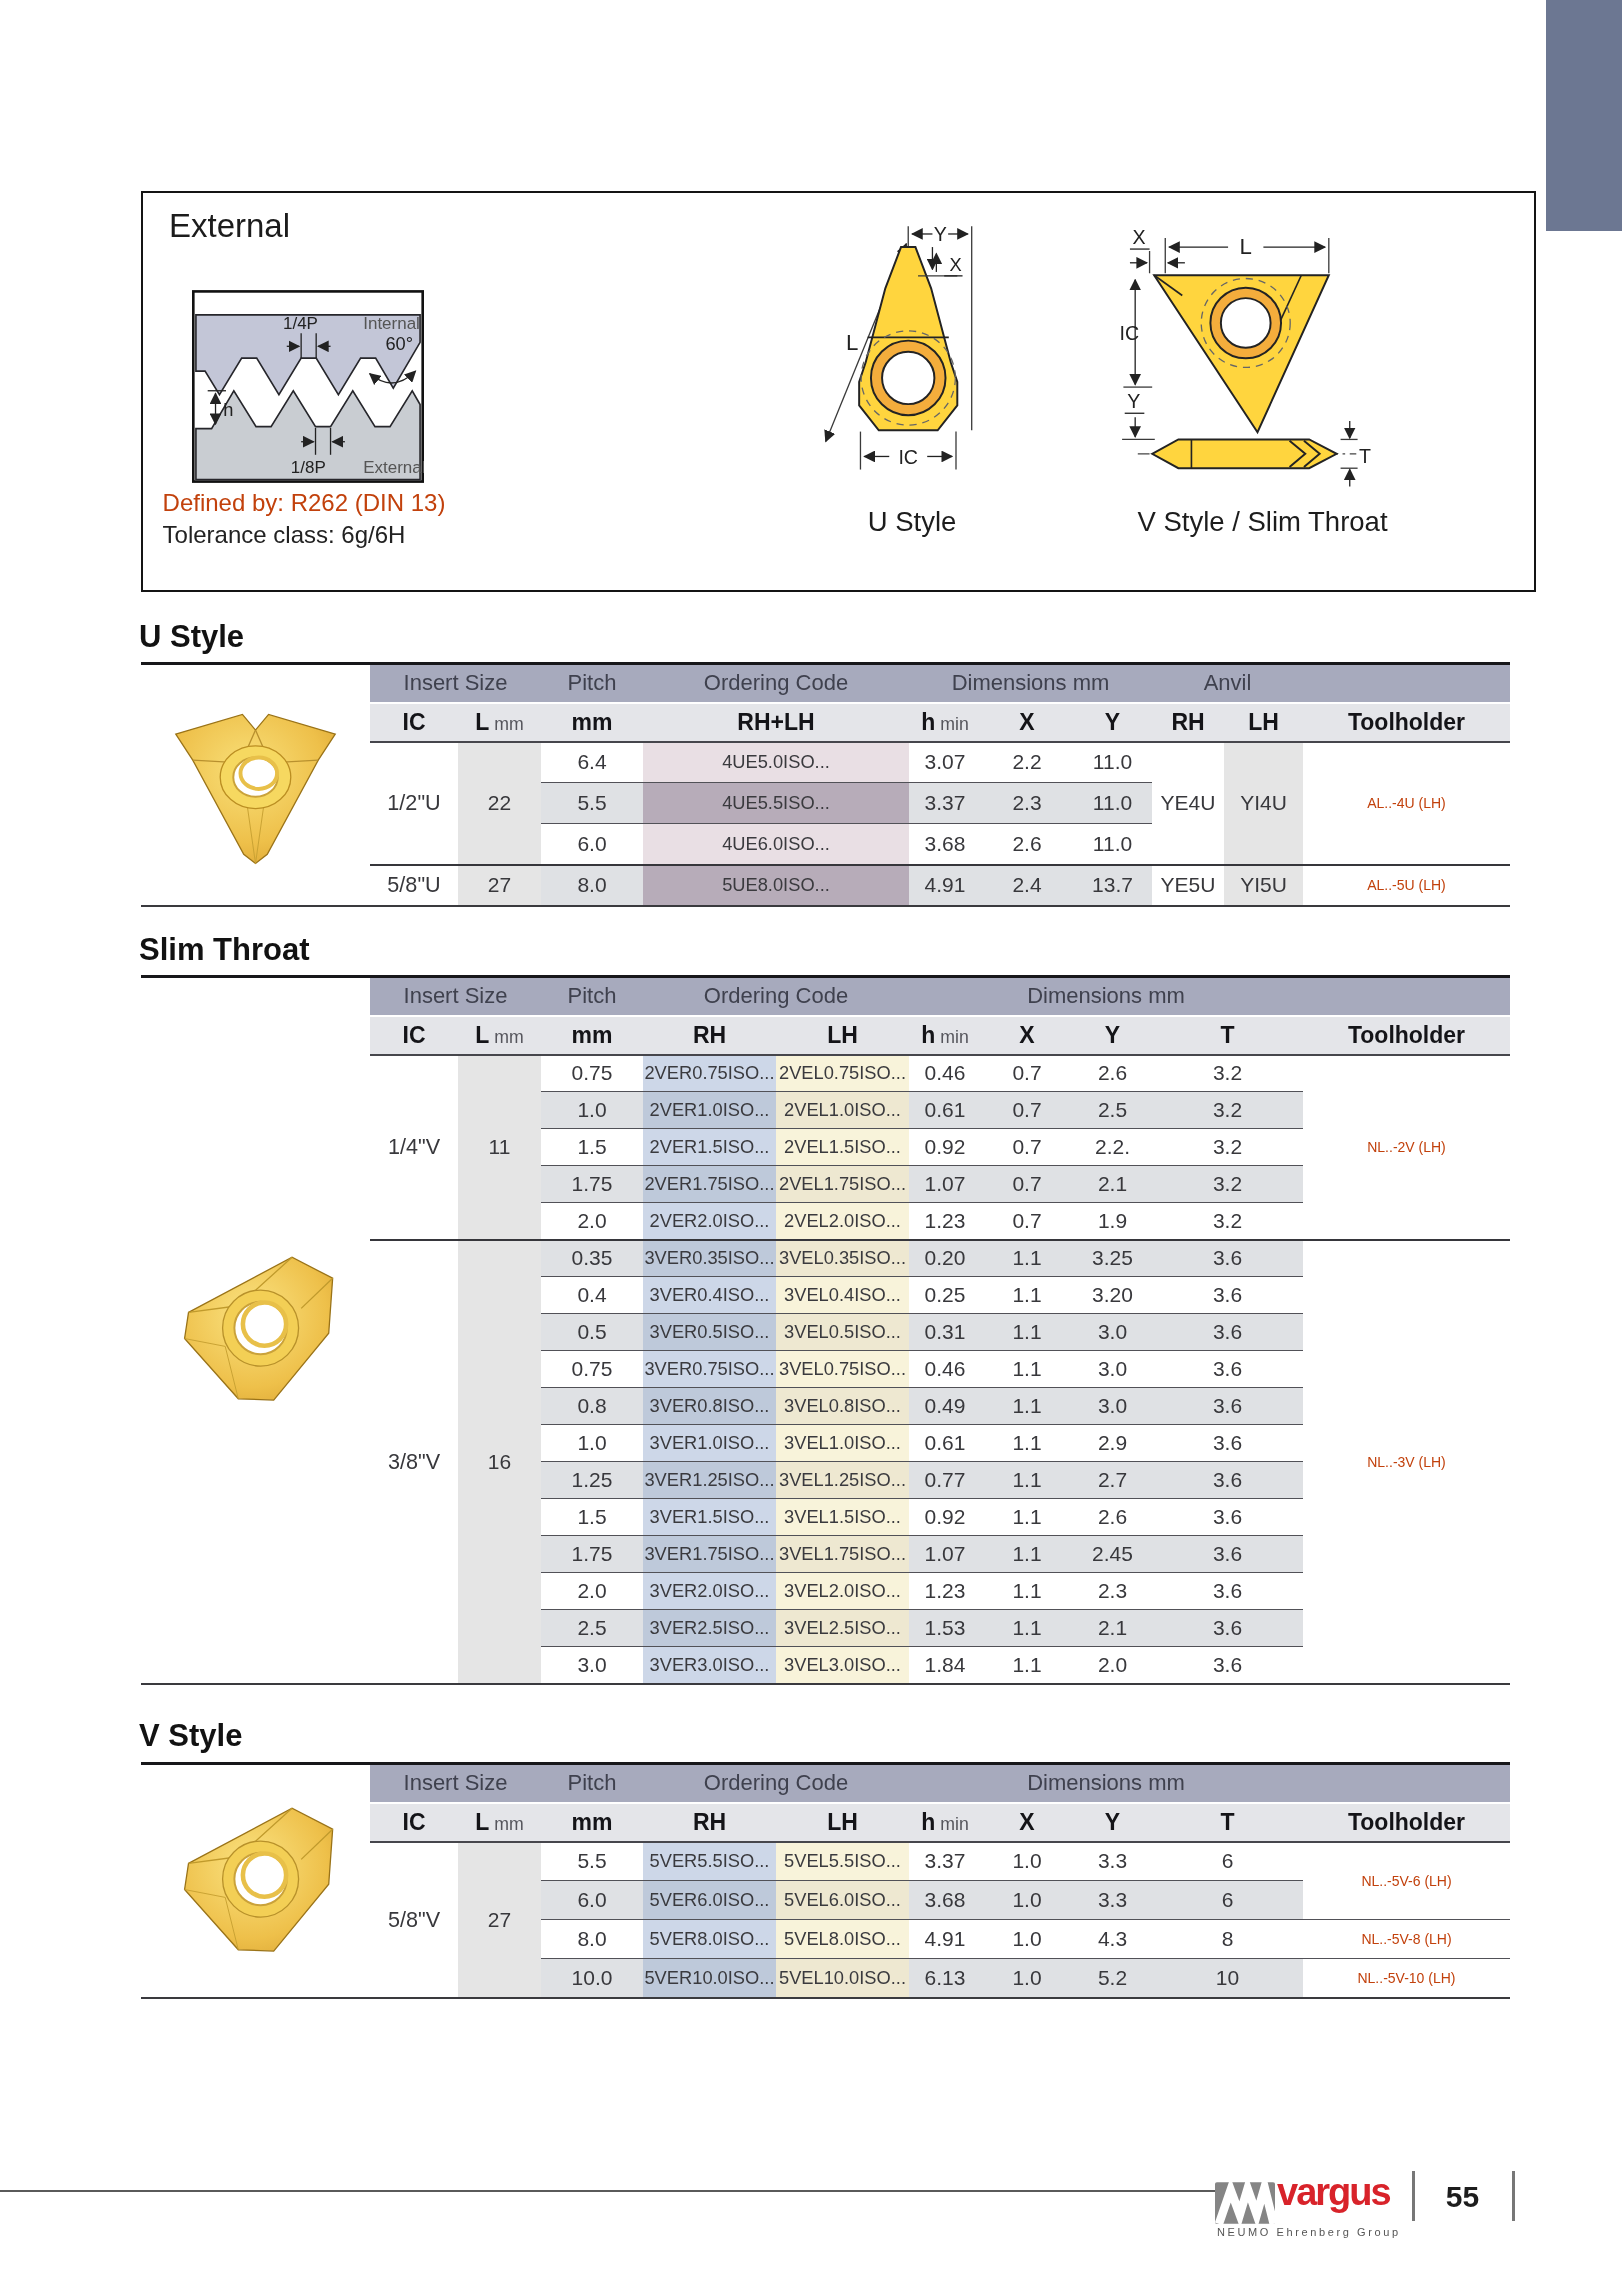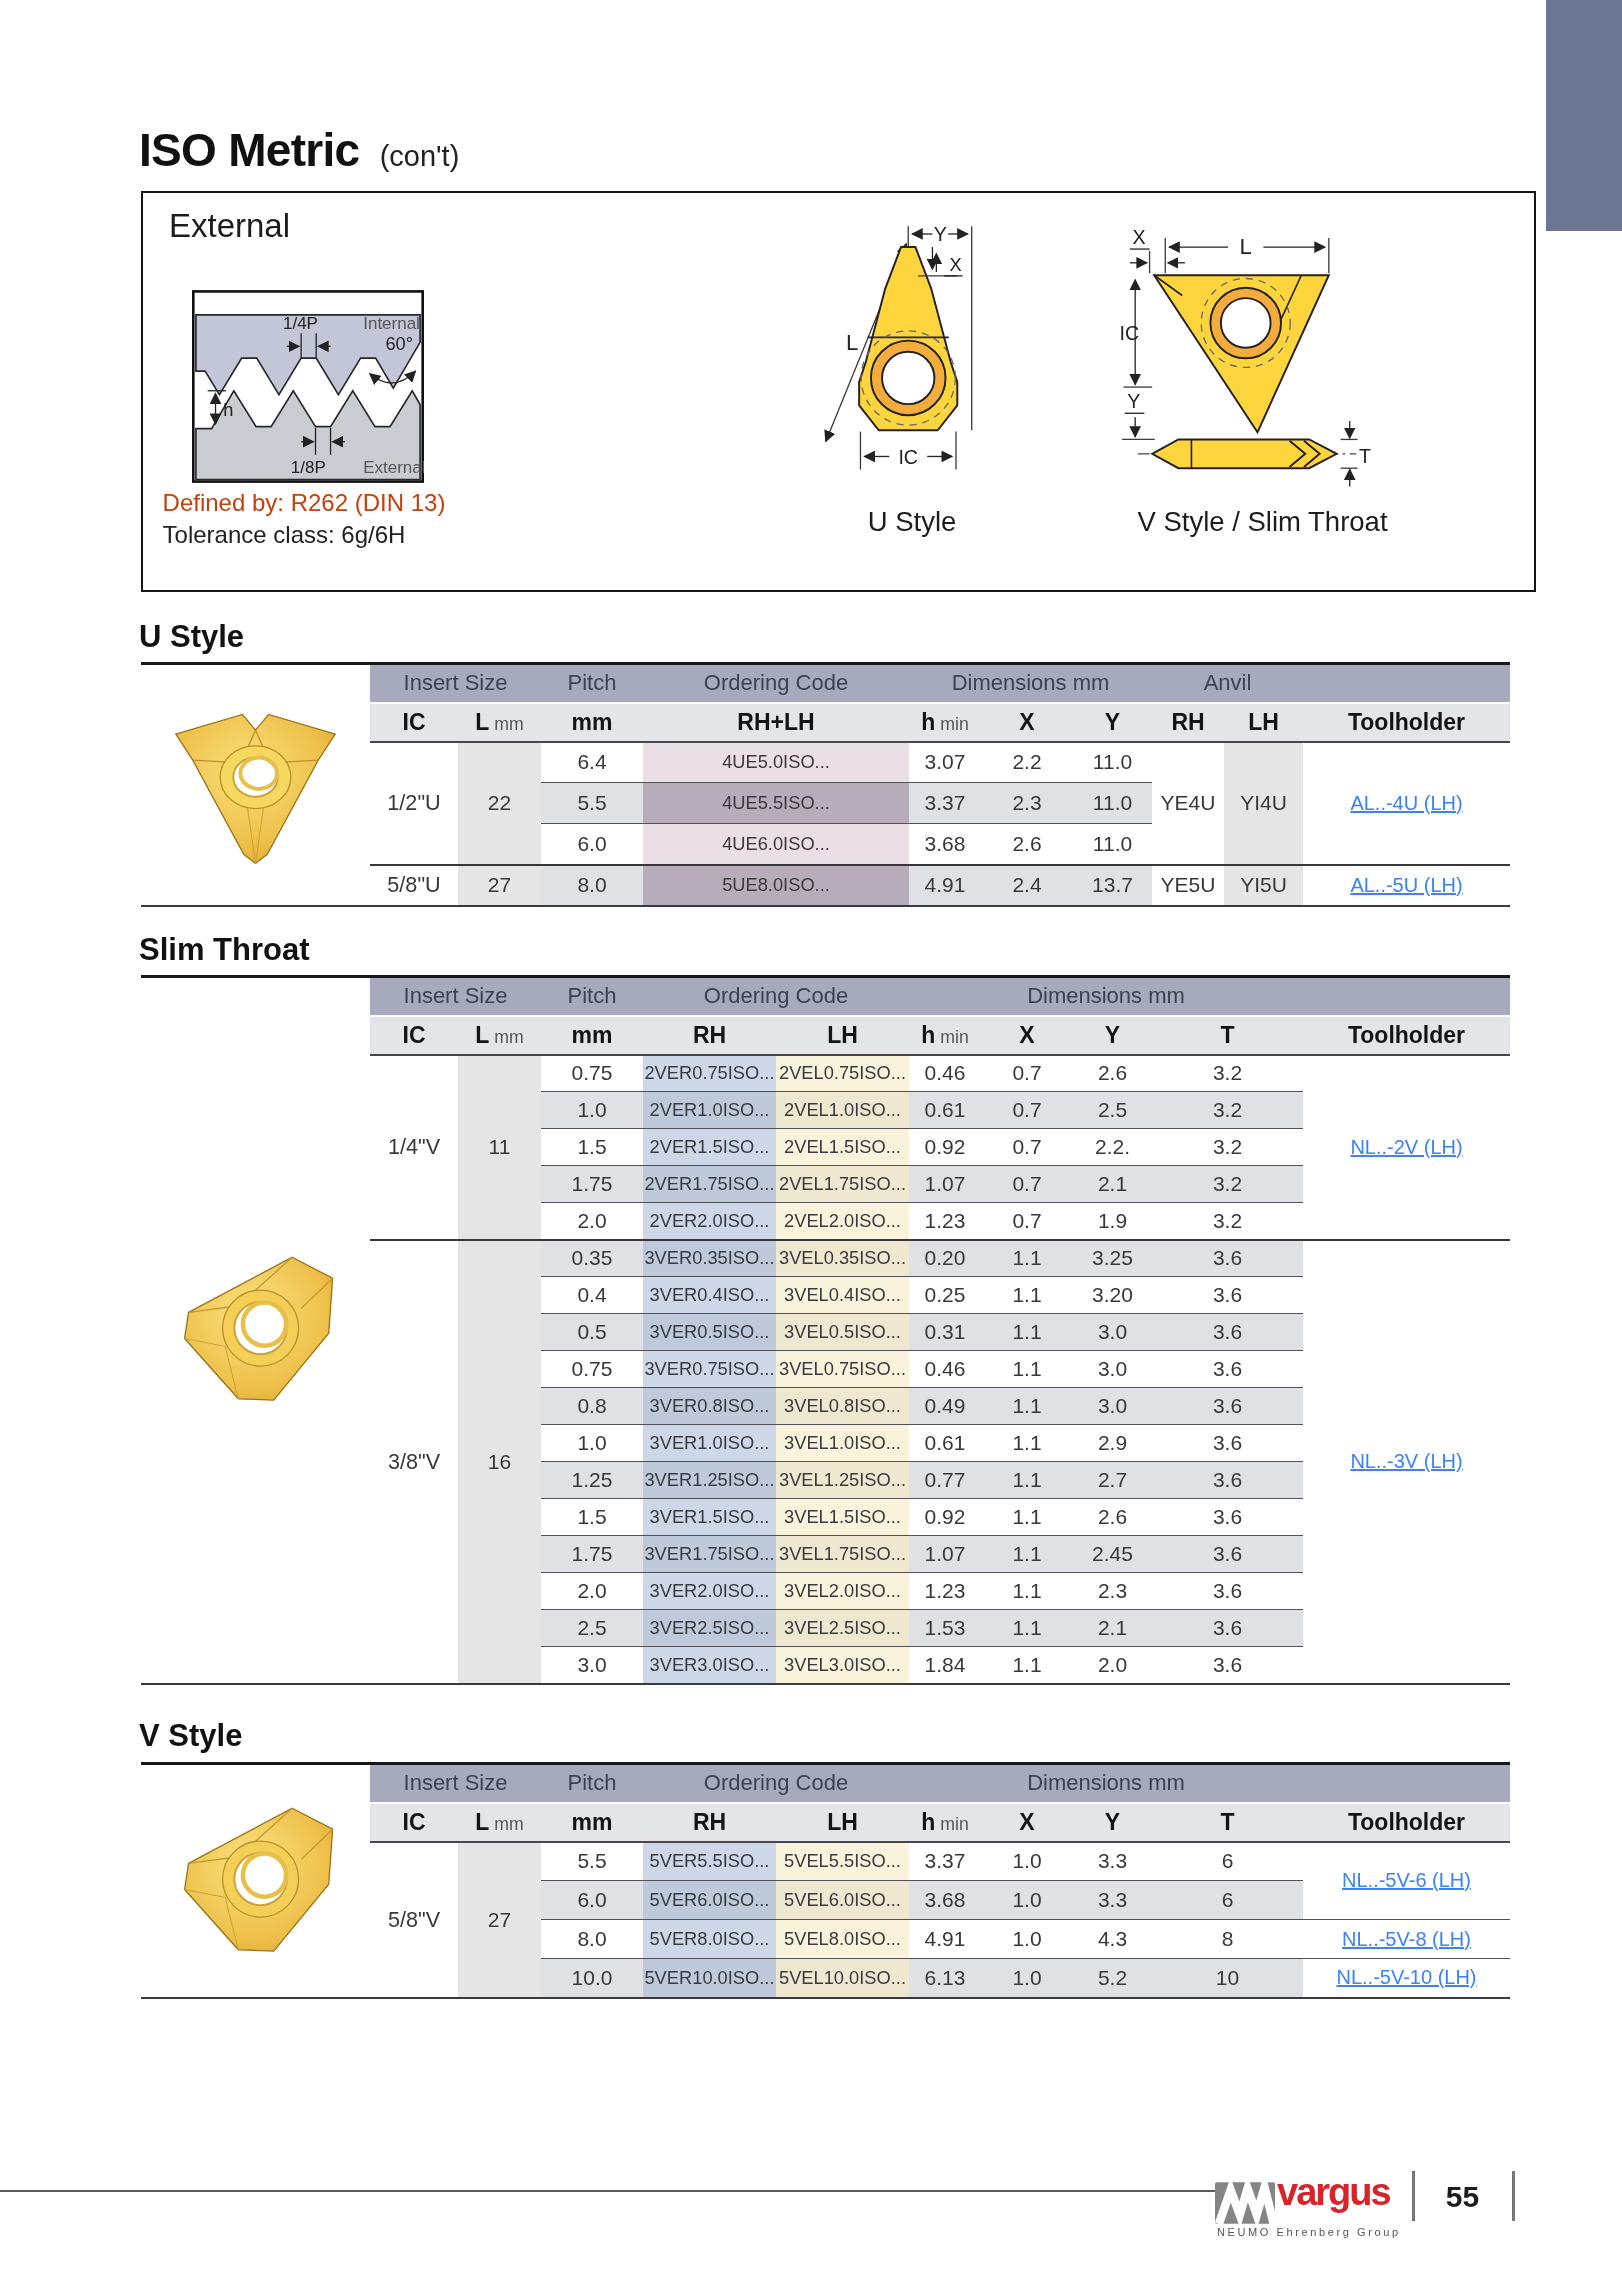--- a/index.html
+++ b/index.html
@@ -33,21 +33,21 @@
 
   table.sec{position:absolute;left:141px;border-collapse:collapse;table-layout:fixed;
       border-top:3.9px solid #17171a;border-bottom:2.6px solid #3a3a3e;}
   #u-style{top:662px;} #slim-throat{top:975px;} #v-style{top:1762px;}
   td,th{padding:0;margin:0;text-align:center;vertical-align:middle;white-space:nowrap;overflow:hidden;}
   th.b1{background:#a7aabd;font-size:22px;font-weight:500;color:#3f414e;border-bottom:2px solid #ffffff;}
   th.b2{background:#e4e5e9;font-size:23px;font-weight:700;color:#141418;border-bottom:2px solid #46464c;}
   .unit{font-size:17.7px;font-weight:400;color:#55555c;}
   td{font-size:21px;color:#38383c;}
   td.code{font-size:18.3px;color:#3a3a3e;}
-  td.tool{font-size:20px;color:#3b82f6;text-decoration:underline;}
+  td.tool{font-size:14px;color:#c2410c;}
   td.ic{font-size:21.6px;}
   td.w{background:#ffffff;} td.g{background:#dfe1e4;}
   td.pk.w{background:#e9dfe4;margin-left:28px;} td.pk.g{background:#b7acb9;}
   td.bl.w{background:#cdd7e8;} td.bl.g{background:#bec9da;}
   td.yl.w{background:#f8f3da;} td.yl.g{background:#eee8d1;}
   td.lband{background:#e5e5e5;}
   td.sep{border-top:1.3px solid #515157;}
   td.gsep{border-top:2px solid #36363b;}
   td.imgcell{background:#fff;}
   td.imgcell svg{display:block;margin:0 auto;}
@@ -65,24 +65,20 @@
 </style>
 </head>
 <body>
 
 <div id="page">
 
   <div id="side-tab">
     
   </div>
 
-  <div id="title">
-    <span>ISO Metric</span>
-    <span class="suffix">&nbsp;<span>(con't)</span></span>
-  </div>
 
   <div id="external-box">
     <div id="external-label">External</div>
     <div id="thread-diagram"><svg width="232" height="193" viewBox="0 0 355 295">
   <defs>
             <marker id="tda" viewBox="0 0 10 10" refX="9" refY="5" markerWidth="9" markerHeight="9" orient="auto-start-reverse">
               <path d="M0,0 L10,5 L0,10 Z" fill="#222"></path>
             </marker>
           </defs>
   <rect x="2" y="2" width="351" height="291" fill="#fff" stroke="#111" stroke-width="4"></rect>

